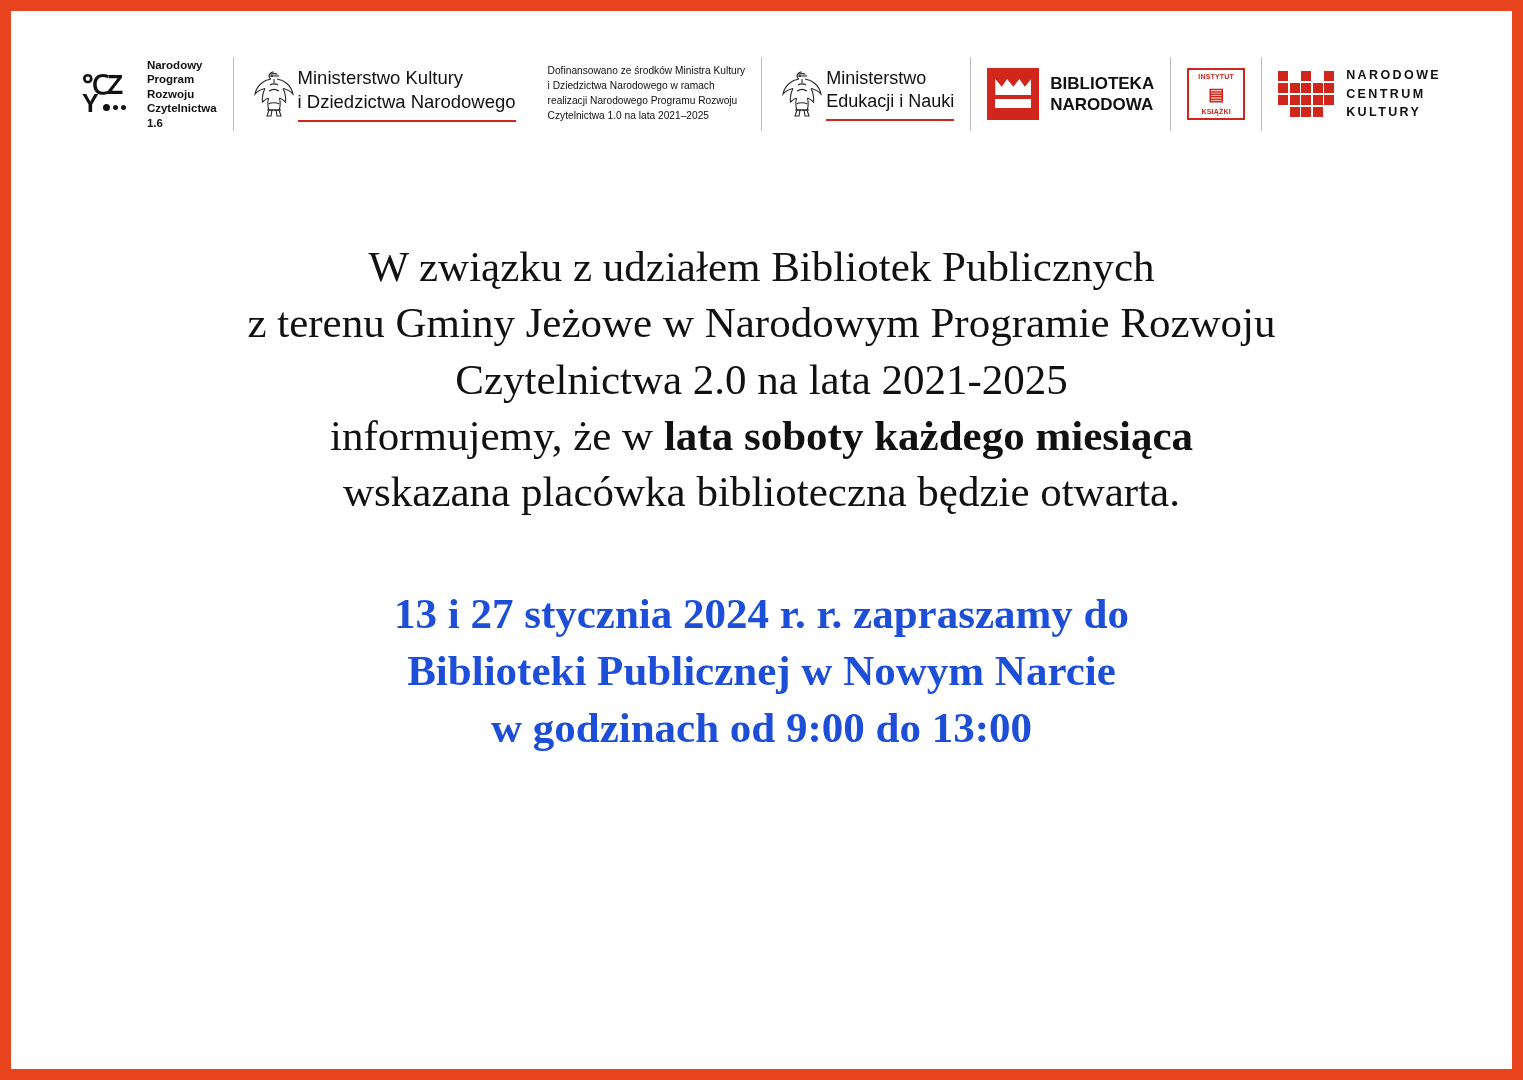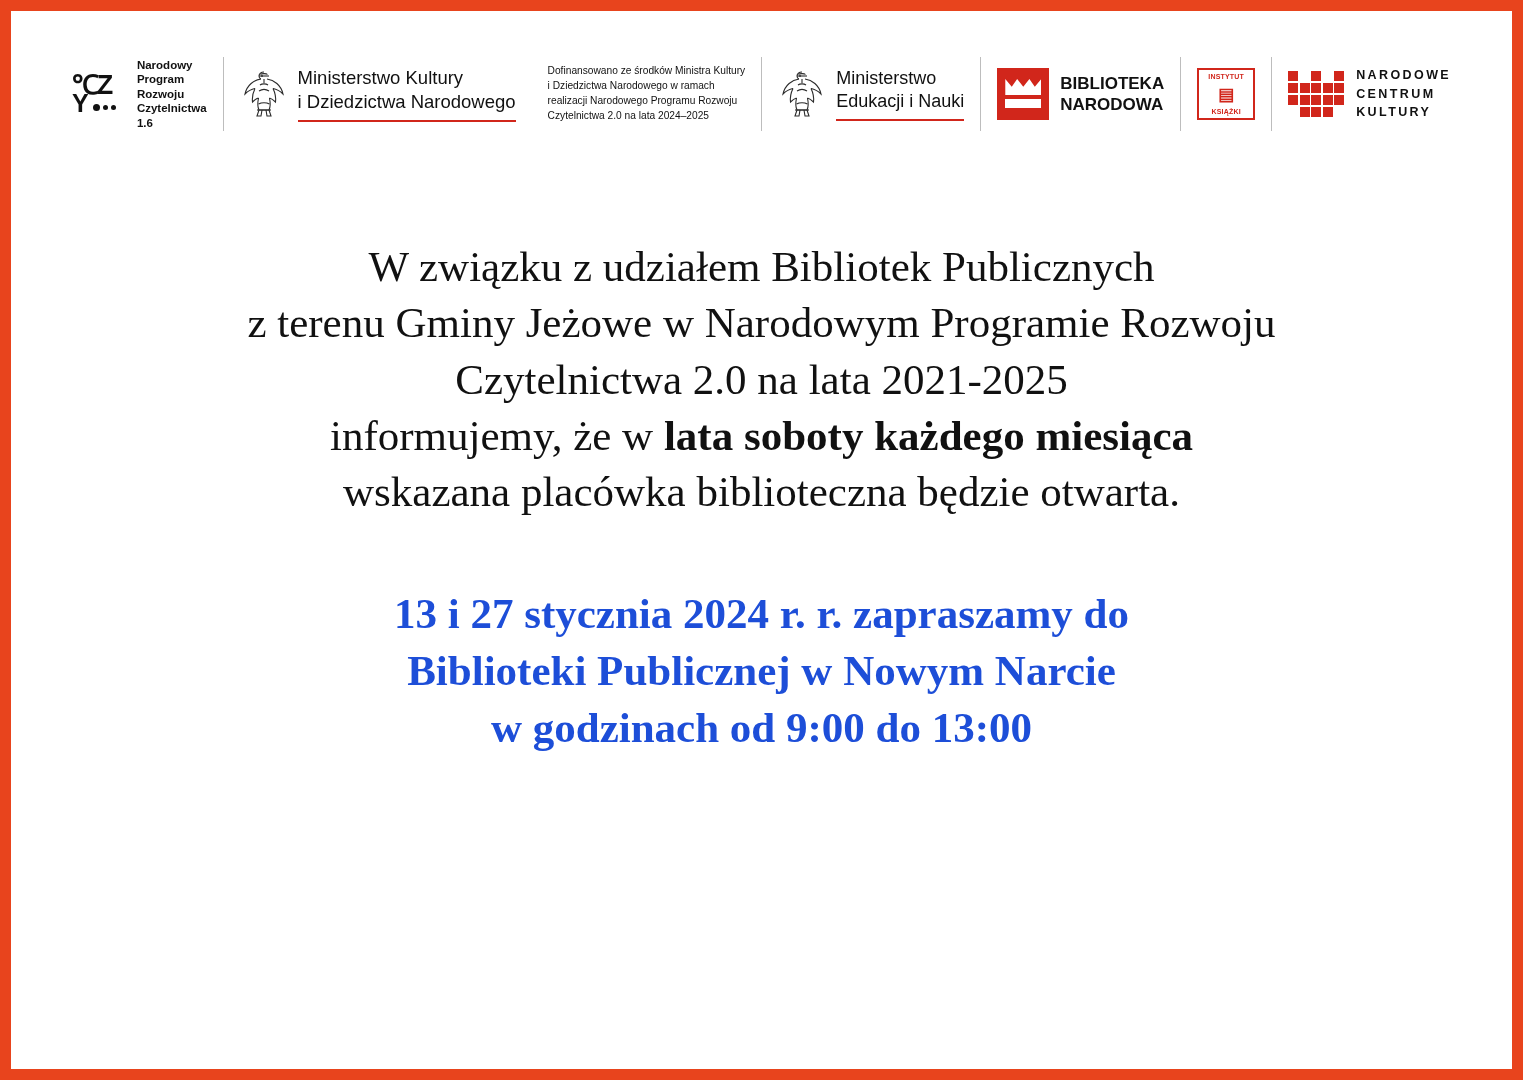--- a/index.html
+++ b/index.html
@@ -87,21 +87,20 @@
   .eagle {
     width: 48px;
     height: 56px;
     flex: 0 0 48px;
     position: relative;
   }
   .eagle svg { display: block; }
   .ministry {
     display: flex;
     align-items: center;
-    gap: 10px;
   }
   .ministry-text {
     font-family: "Liberation Sans", sans-serif;
     font-size: 18.5px;
     line-height: 1.28;
     color: #111;
     white-space: pre-line;
     padding-bottom: 6px;
     border-bottom: 2.5px solid #d1261b;
   }
@@ -277,21 +276,21 @@
         </div>
         <div class="ministry-text" style="white-space: pre-line;">Ministerstwo Kultury
 i Dziedzictwa Narodowego</div>
       </div>
     </div>
 
     <div class="logo-cell">
       <div class="funding" style="white-space: pre-line;">Dofinansowano ze środków Ministra Kultury
 i Dziedzictwa Narodowego w ramach
 realizacji Narodowego Programu Rozwoju
-Czytelnictwa 2.0 na lata 2024–2025</div>
+Czytelnictwa 1.0 na lata 2021–2025</div>
     </div>
 
     <div class="sep"></div>
 
     <div class="logo-cell">
       <div class="ministry">
         <div class="eagle">
           <svg width="48" height="56" viewBox="0 0 48 56" xmlns="http://www.w3.org/2000/svg">
             <g fill="none" stroke="#2b2b2b" stroke-width="1.1">
               <path d="M24 6c-3 0-5 2-5 4 0 1.4.8 2.4 1.8 2.9"></path>

